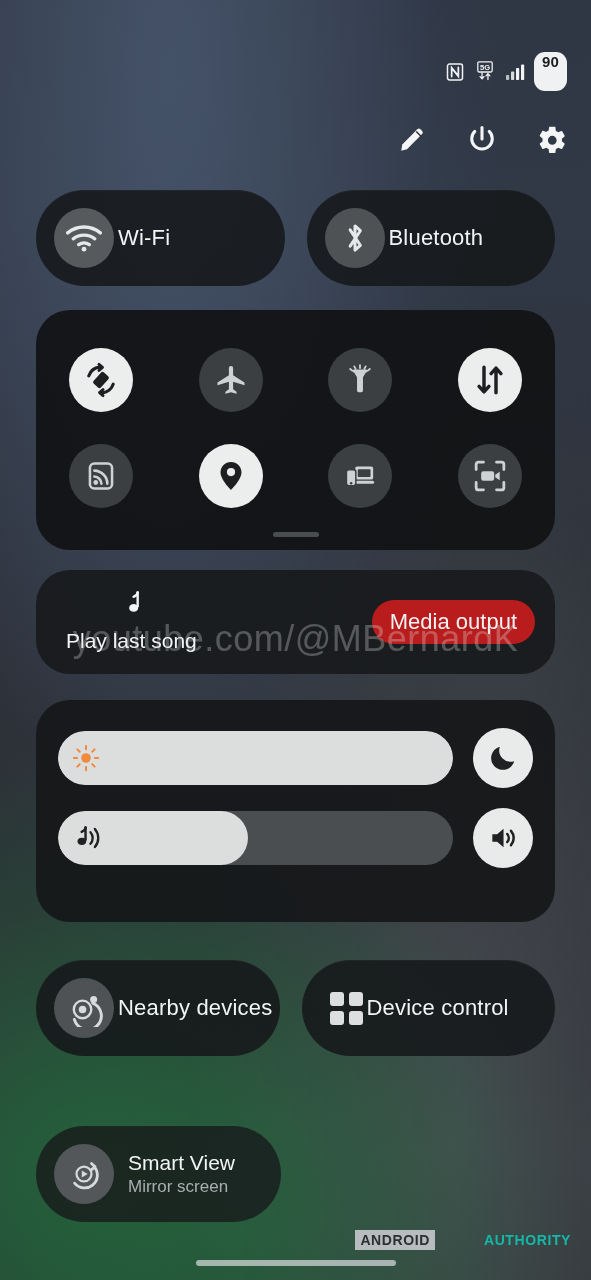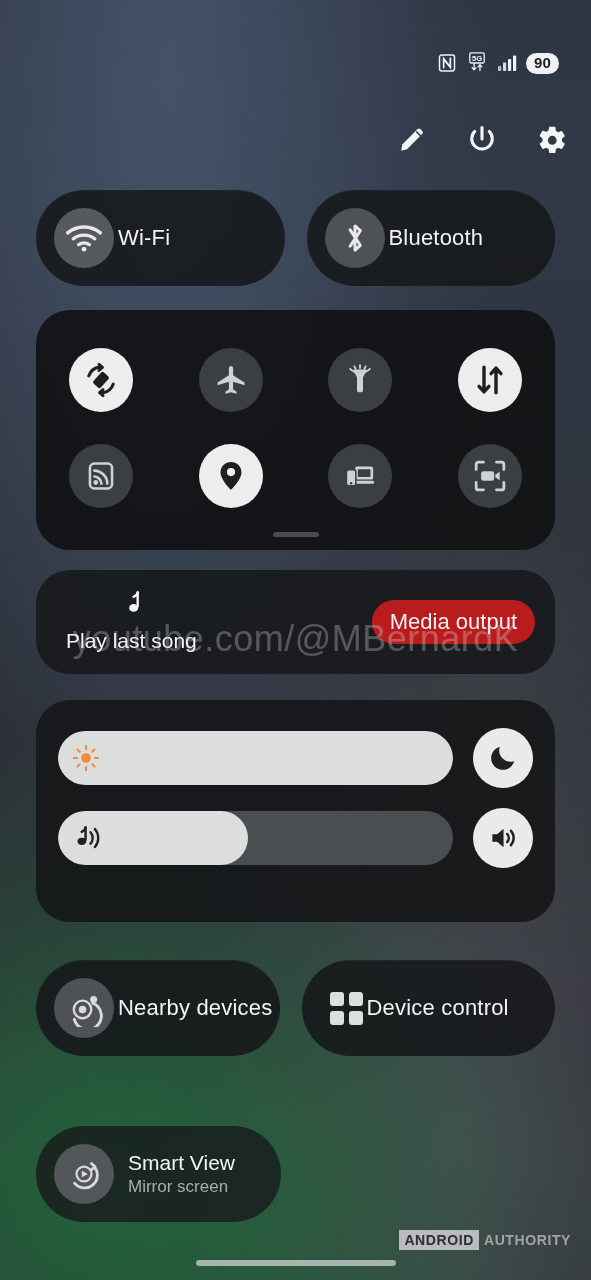--- a/index.html
+++ b/index.html
@@ -25,28 +25,28 @@
   }
   #wallpaper:after{
     content:""; position:absolute; inset:0;
     background:
       radial-gradient(ellipse at 28% 5%, rgba(90,105,130,0.35) 0%, rgba(90,105,130,0) 45%),
       radial-gradient(ellipse at 85% 55%, rgba(120,126,132,0.10) 0%, rgba(120,126,132,0) 40%);
   }
 
   
   #statusbar{
-    position:absolute; top:52px; right:32px;
+    position:absolute; top:52px; right:24px;
     display:flex; align-items:center; gap:9px;
     z-index:6;
   }
   .sb-icon{ display:flex; align-items:center; justify-content:center; }
   .battery-pill{
     background:#f0f1f2; color:#1b1d1f;
-    border-radius:11px; padding:1px 8px 2px 8px;
+    border-radius:11px; padding:1px 8px 20px 8px;
     font-size:15px; font-weight:700; line-height:18px;
     letter-spacing:0.2px;
   }
 
   
   #header-actions{
     position:absolute; top:121px; right:20px;
     display:flex; align-items:center; gap:32px;
     z-index:6;
   }
@@ -181,21 +181,21 @@
     letter-spacing:0.5px; white-space:nowrap; pointer-events:none; z-index:7;
     font-family:"Liberation Sans", sans-serif;
   }
   #aa-watermark{
     position:absolute; right:20px; bottom:30px;
     display:flex; align-items:center; gap:5px;
     font-size:14px; font-weight:700; letter-spacing:0.6px;
     pointer-events:none; z-index:7;
   }
   #aa-mark-1{ background:#b9bcbe; color:#2c2e30; padding:2px 5px;text-align:right; }
-  #aa-mark-2{ color:#a3a3a3; }
+  #aa-mark-2{ color:#14b8a6;margin-left:44px; }
 
   
   #nav-bar{
     position:absolute; left:50%; bottom:14px; transform:translateX(-50%);
     width:200px; height:6px; border-radius:4px;
     background:rgba(215,218,220,0.72);
   }
 </style>
 </head>
 <body>

